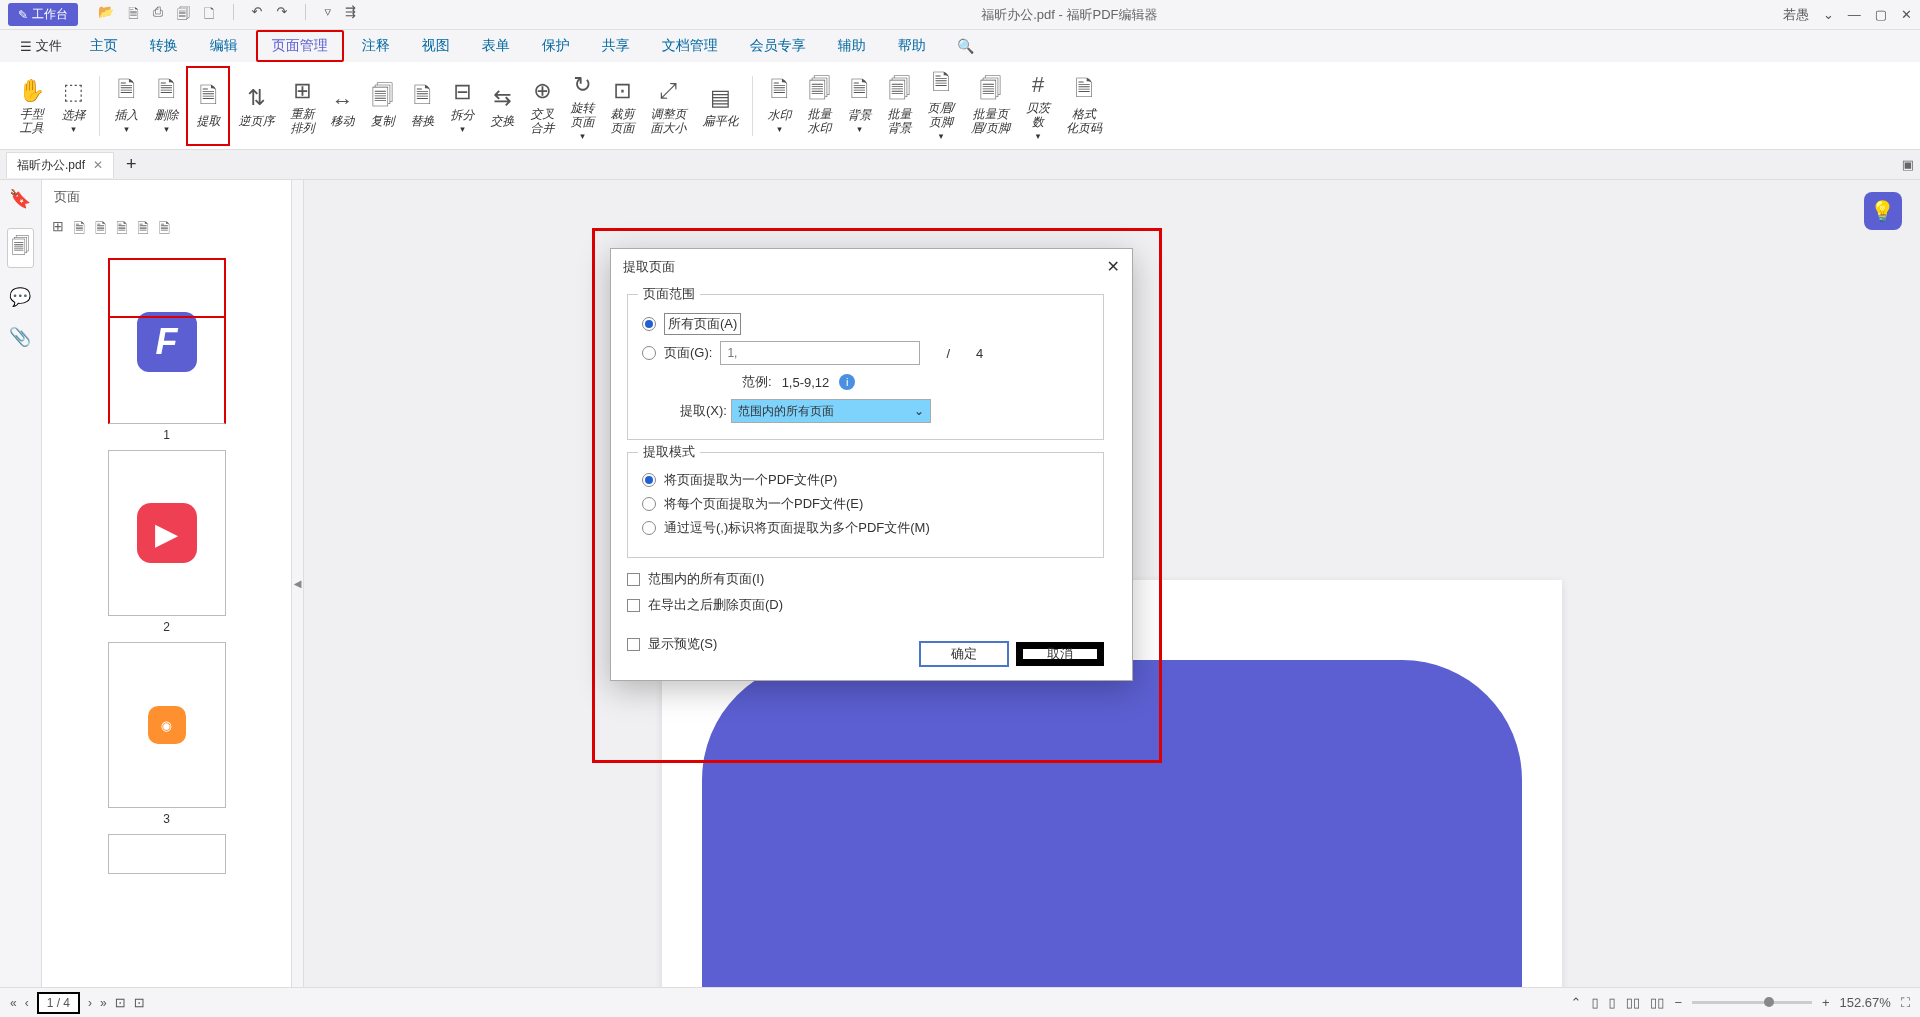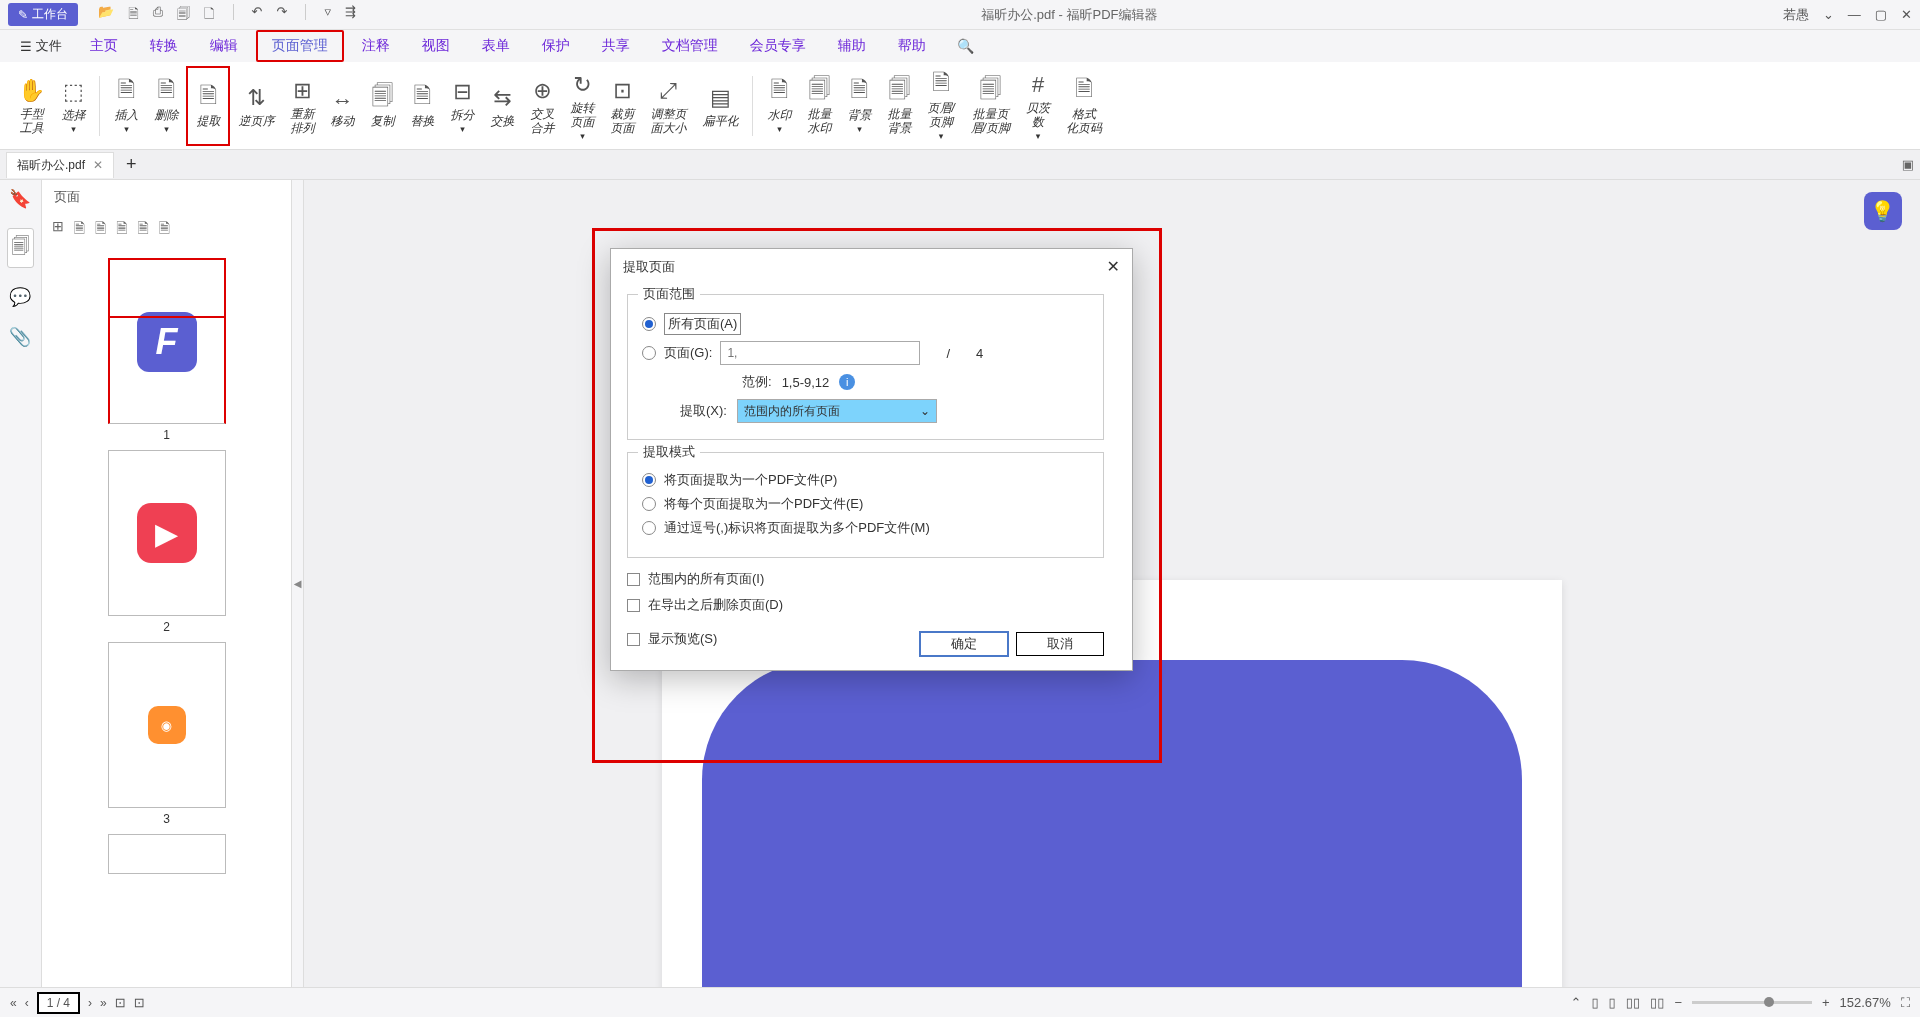--- a/index.html
+++ b/index.html
@@ -8,21 +8,21 @@
 
 .titlebar { height: 30px; background: #f5f5f7; display: flex; align-items: center; padding: 0 8px; border-bottom: 1px solid #e0e0e0; }
 .workspace-btn { background: #5b5fd1; color: #fff; padding: 3px 10px; border-radius: 3px; display: flex; align-items: center; gap: 4px; font-size: 12px; }
 .qat { display: flex; gap: 14px; margin-left: 20px; color: #555; }
 .qat-sep { width: 1px; background: #ccc; margin: 0 4px; height: 16px; }
 .title-center { flex: 1; text-align: center; color: #666; font-size: 13px; }
 .title-right { display: flex; gap: 14px; align-items: center; color: #555; }
 
 
 .menubar { height: 32px; display: flex; align-items: center; padding: 0 10px; background: #f5f5f7; gap: 4px; }
-.menu-item { padding: 5px 14px; color: #6d28d9; font-size: 14px; border-radius: 2px; }
+.menu-item { padding: 5px 14px; color: #0369a1; font-size: 14px; border-radius: 2px; }
 .menu-item.active { color: #5b5fd1; border: 2px solid #d00; padding: 5px 14px; }
 .file-menu { display: flex; align-items: center; gap: 4px; padding: 5px 10px; }
 
 
 .ribbon { height: 88px; background: #fff; border-bottom: 1px solid #ddd; display: flex; align-items: center; padding: 0 10px; gap: 0; }
 .ribbon-btn { display: flex; flex-direction: column; align-items: center; justify-content: center; padding: 4px 8px; min-width: 40px; height: 80px; font-size: 12px; color: #333; gap: 2px; position: relative; }
 .ribbon-btn .icon { font-size: 22px; color: #555; height: 28px; display: flex; align-items: center; }
 .ribbon-btn .lbl { text-align: center; line-height: 14px; font-style: italic; }
 .ribbon-sep { width: 1px; height: 60px; background: #ddd; margin: 0 6px; }
 .ribbon-btn.highlighted { border: 2px solid #d00; }
@@ -69,26 +69,26 @@
 .dlg-body { padding: 4px 28px 14px 16px; }
 .fieldset { border: 1px solid #ccc; margin: 6px 0 12px 0; padding: 12px 14px 14px 14px; position: relative; }
 .fieldset .legend { position: absolute; top: -10px; left: 10px; background: #fff; padding: 0 5px; font-size: 13px; }
 .radio-row { display: flex; align-items: center; gap: 8px; margin: 6px 0; font-size: 13px; }
 .radio { width: 14px; height: 14px; border: 1px solid #888; border-radius: 50%; display: inline-flex; align-items: center; justify-content: center; }
 .radio.checked::after { content: ''; width: 8px; height: 8px; background: #2060d0; border-radius: 50%; }
 .radio-label.boxed { border: 1px solid #888; padding: 1px 3px; }
 .page-input { width: 200px; height: 24px; border: 1px solid #aaa; padding: 2px 6px; color: #999; font-size: 12px; }
 .example-row { margin: 8px 0 8px 100px; display: flex; align-items: center; gap: 10px; font-size: 13px; }
 .info-i { width: 16px; height: 16px; background: #4a90e2; color: #fff; border-radius: 50%; display: inline-flex; align-items: center; justify-content: center; font-size: 11px; }
-.select-row { display: flex; align-items: center; gap: 10px; margin: 8px 0 2px 38px; font-size: 13px; }
+.select-row { display: flex; align-items: center; gap: 4px; margin: 8px 0 2px 38px; font-size: 13px; }
 .select { width: 200px; height: 24px; border: 1px solid #aaa; background: #7dd3fc; display: flex; align-items: center; justify-content: space-between; padding: 0 6px; font-size: 12px; }
 .chk-row { display: flex; align-items: center; gap: 8px; margin: 8px 0; font-size: 13px; }
 .chk { width: 13px; height: 13px; border: 1px solid #888; background: #fff; }
-.dlg-buttons { display: flex; justify-content: flex-end; gap: 8px; margin-top: 10px; }
-.btn { width: 88px; height: 24px; border: 1px solid #000000; background: #fff; font-size: 13px; display: flex; align-items: center; justify-content: center; }
+.dlg-buttons { display: flex; justify-content: flex-end; gap: 8px; margin-top: 20px; }
+.btn { width: 88px; height: 24px; border: 7px solid #000000; background: #fff; font-size: 13px; display: flex; align-items: center; justify-content: center; }
 .btn.primary { border: 1px solid #4a78c8; box-shadow: 0 0 0 1px #4a78c8; }
 
 
 .statusbar { position: absolute; bottom: 0; left: 0; right: 0; height: 30px; background: #f5f5f7; border-top: 1px solid #ddd; display: flex; align-items: center; padding: 0 10px; }
 .sb-left { display: flex; align-items: center; gap: 8px; color: #555; font-size: 13px; }
 .sb-left .nav { font-size: 12px; }
 .page-indicator { border: 2px solid #000000; padding: 2px 8px; background: #fff; font-size: 12px; }
 .sb-right { margin-left: auto; display: flex; align-items: center; gap: 10px; color: #555; }
 .zoom-track { width: 120px; height: 3px; background: #ccc; position: relative; }
 .zoom-thumb { position: absolute; width: 10px; height: 10px; background: #888; border-radius: 50%; top: -4px; left: 60%; }

